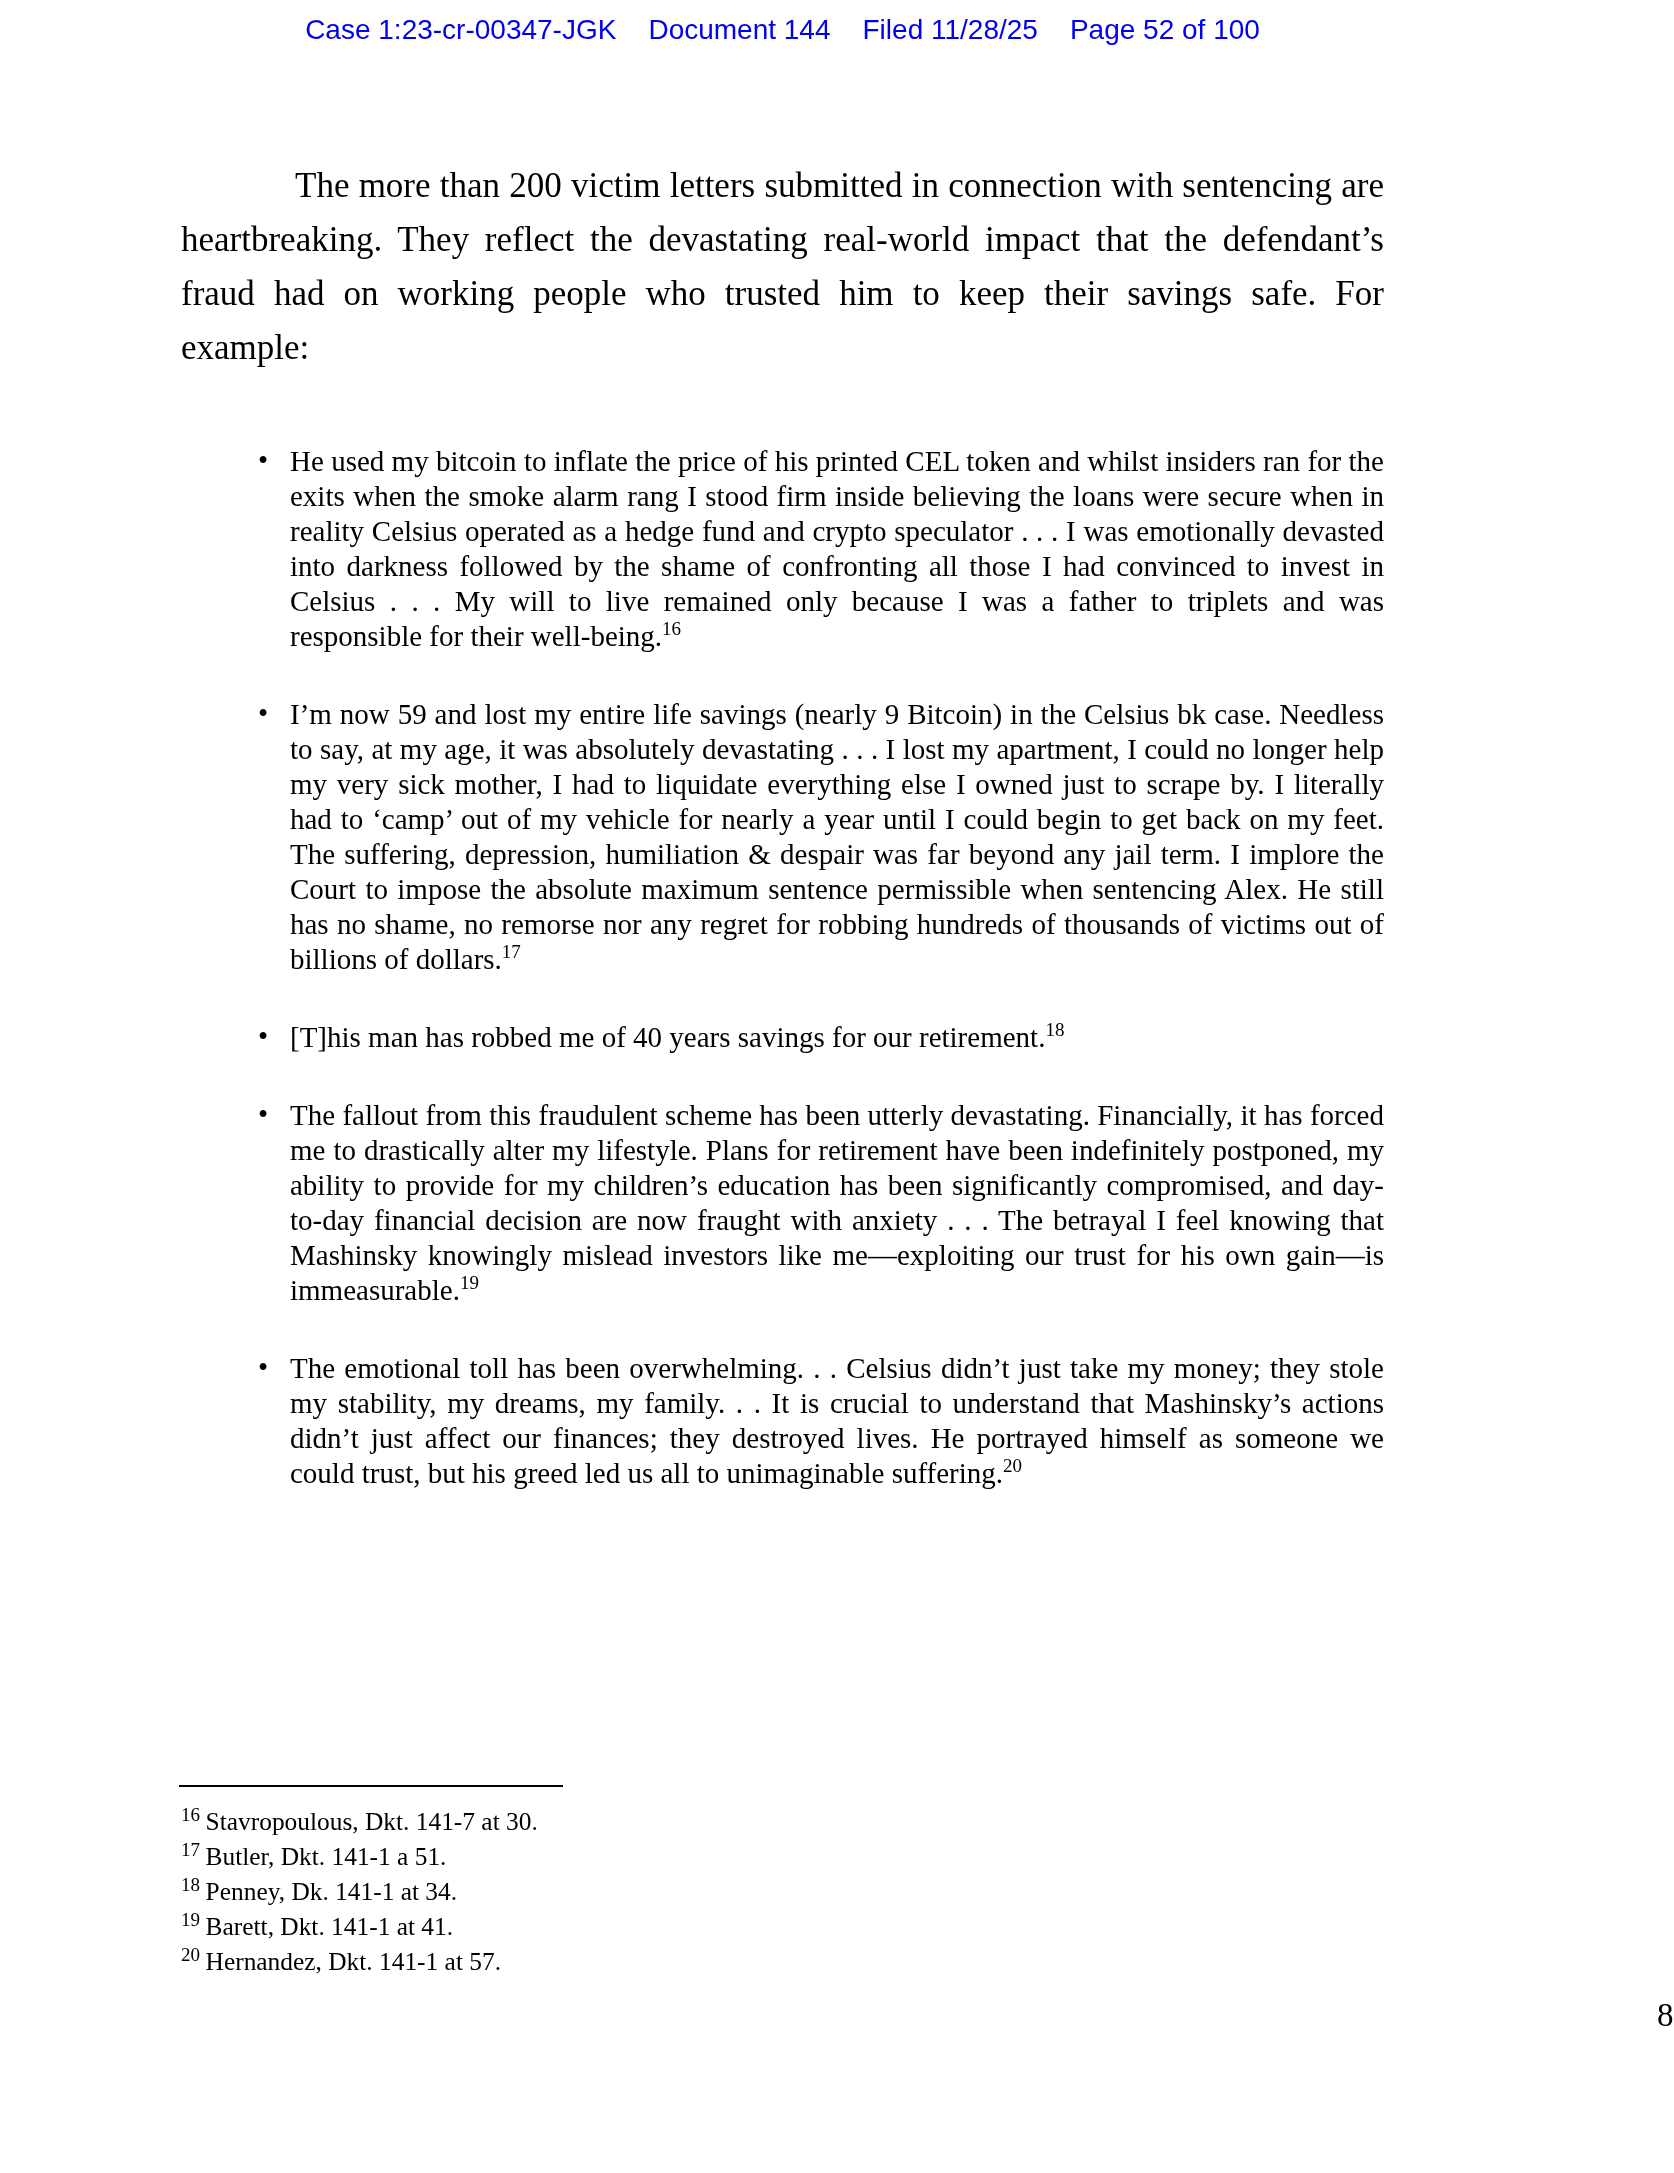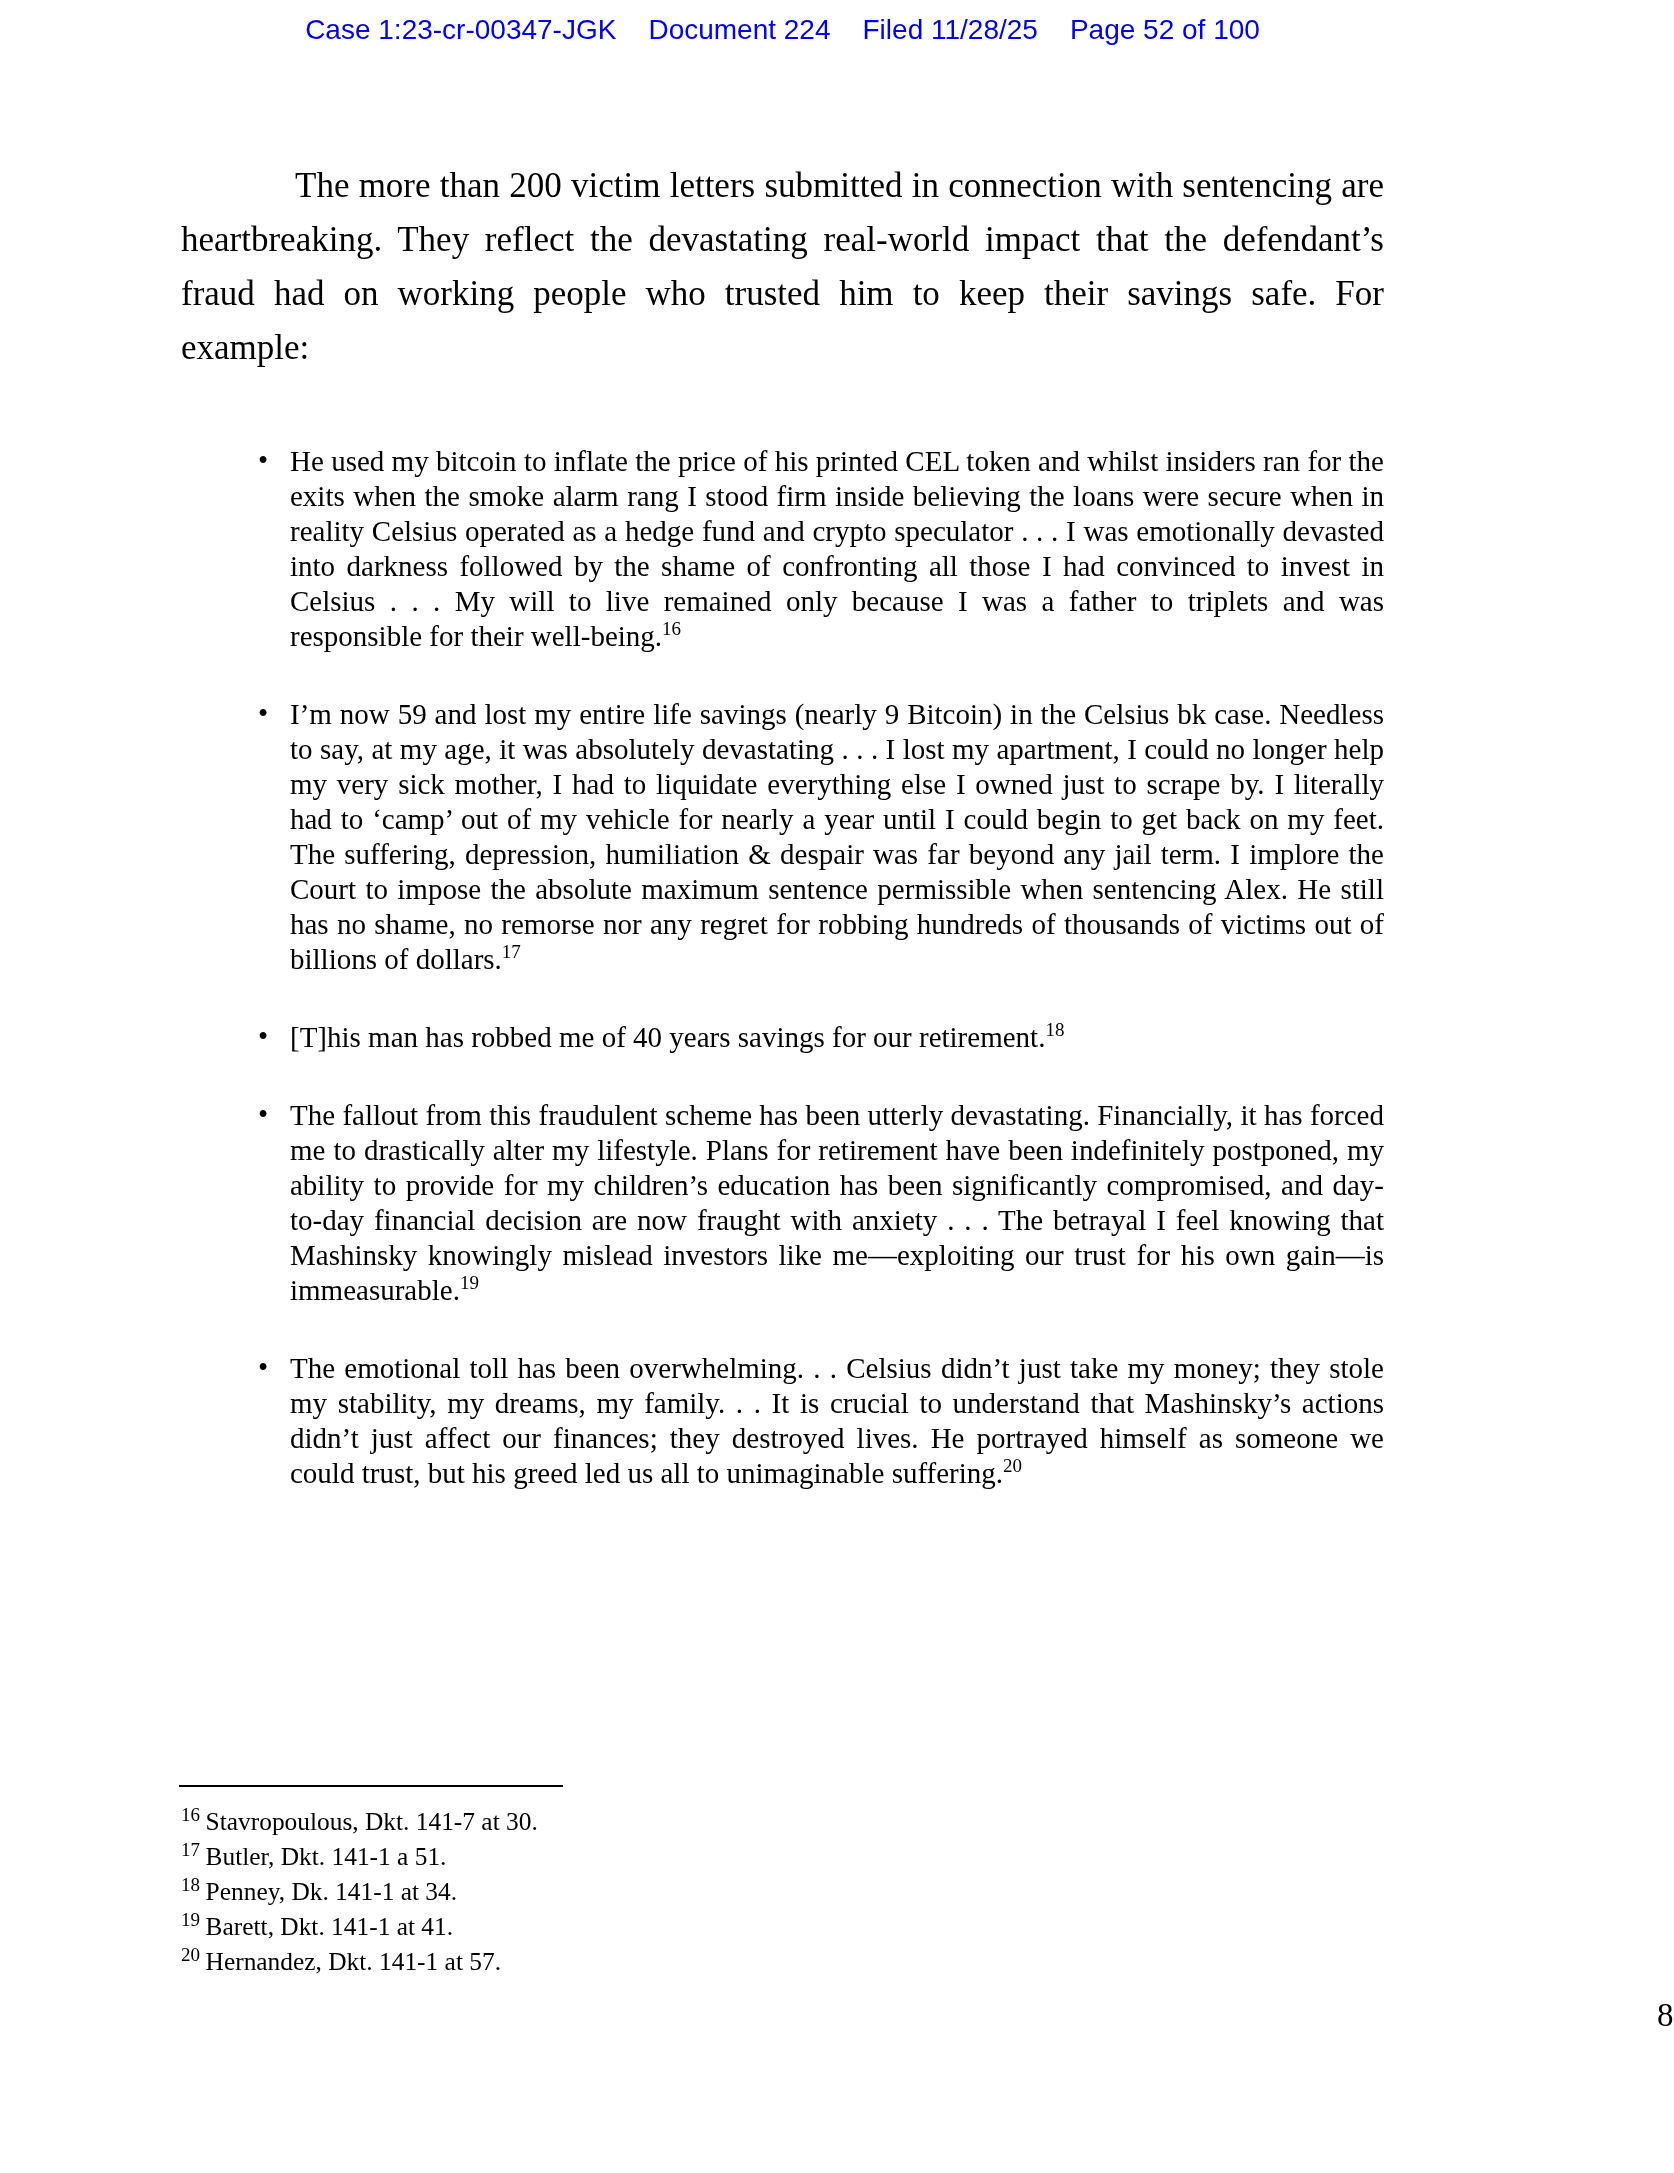--- a/index.html
+++ b/index.html
@@ -70,21 +70,21 @@
     text-align: right; font-size: 33px; line-height: 35px; margin-left: 16px;
   }
 </style>
 </head>
 <body>
 
 <div class="page">
 
   <div class="stamp">
     <span>Case 1:23-cr-00347-JGK</span>
-    <span>Document 224</span>
+    <span>Document 144</span>
     <span>Filed 11/28/25</span>
     <span>Page 52 of 100</span>
   </div>
 
   <p class="intro">The more than 200 victim letters submitted in connection with sentencing are heartbreaking.  They reflect the devastating real-world impact that the defendant’s fraud had on working people who trusted him to keep their savings safe. For example:</p>
 
   <ul class="bullets">
     <li>
       <span class="bullet-dot">•</span><span>He used my bitcoin to inflate the price of his printed CEL token and whilst insiders ran for the exits when the smoke alarm rang I stood firm inside believing the loans were secure when in reality Celsius operated as a hedge fund and crypto speculator . . . I was emotionally devasted into darkness followed by the shame of confronting all those I had convinced to invest in Celsius . . . My will to live remained only because I was a father to triplets and was responsible for their well-being.</span><sup class="fnref">16</sup>
     </li>

